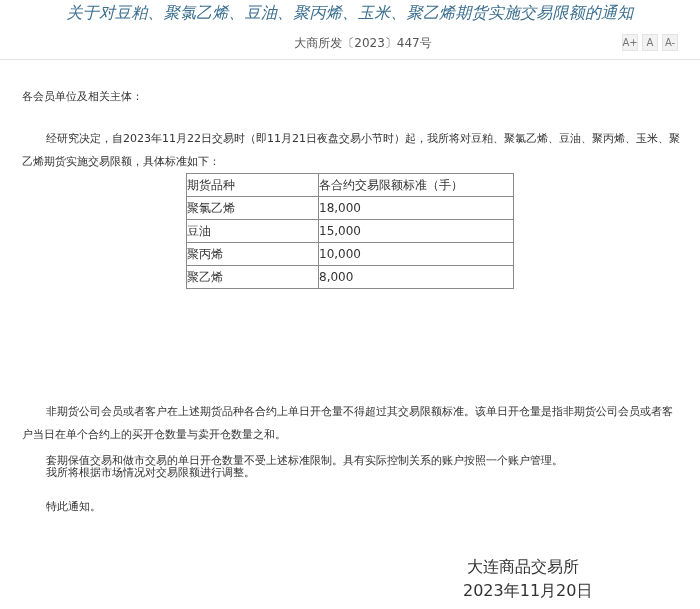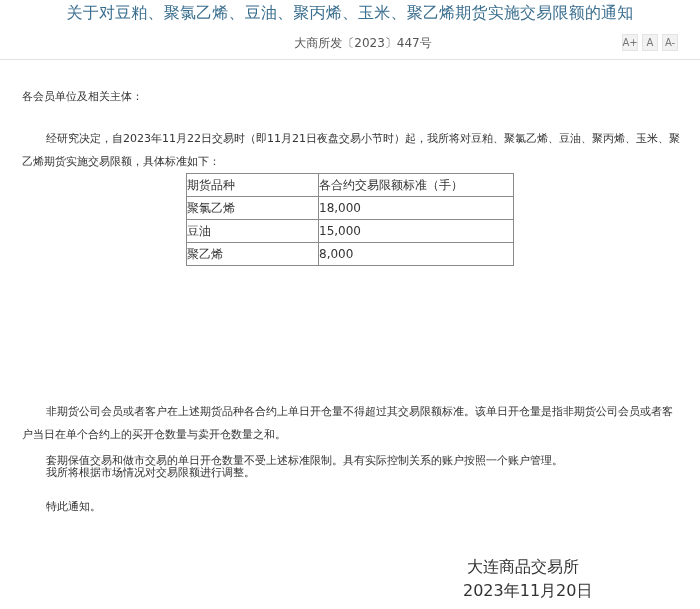--- a/index.html
+++ b/index.html
@@ -5,20 +5,21 @@
   html, body { margin: 0; padding: 0; background: #ffffff; }
   body {
     width: 700px; height: 609px; overflow: hidden; position: relative;
     font-family: "DejaVu Sans", "Liberation Sans", sans-serif;
     color: #333333;
   }
   .title {
     position: absolute; left: 0; top: 2px; width: 700px;
     text-align: center; font-size: 16px; color: #3b6f8f; letter-spacing: 0.2px;
     line-height: 22px;
+    font-style: italic;
   }
   .docno {
     position: absolute; left: 0; top: 35px; width: 700px;
     text-align: center; font-size: 12px; color: #555555; line-height: 16px; padding-left: 13px;
   }
   .fontbtns { position: absolute; right: 22px; top: 34px; display: flex; gap: 4px; }
   .fontbtn {
     width: 16px; height: 17px; background: #f2f2f2; border: 1px solid #e4e4e4;
     font-size: 10px; color: #777; display: flex; align-items: center; justify-content: center;
     cursor: pointer; box-sizing: border-box;
@@ -66,20 +67,24 @@
   </tr>
   <tr>
     <td class="c1">聚氯乙烯</td>
     <td>18,000</td>
   </tr>
   <tr>
     <td class="c1">豆油</td>
     <td>15,000</td>
   </tr>
   <tr>
+    <td class="c1">聚丙烯</td>
+    <td>10,000</td>
+  </tr>
+  <tr>
     <td class="c1">聚乙烯</td>
     <td>8,000</td>
   </tr>
 </tbody>
   </table>
 
 <div class="para indent" style="top:360px;margin-top:40px;">非期货公司会员或者客户在上述期货品种各合约上单日开仓量不得超过其交易限额标准。该单日开仓量是指非期货公司会员或者客户当日在单个合约上的买开仓数量与卖开仓数量之和。</div>
 <div class="para indent" style="top:449px;">套期保值交易和做市交易的单日开仓数量不受上述标准限制。具有实际控制关系的账户按照一个账户管理。</div>
 <div class="para indent" style="top:461px;">我所将根据市场情况对交易限额进行调整。</div>
 <div class="para indent" style="top:495px;">特此通知。</div>

